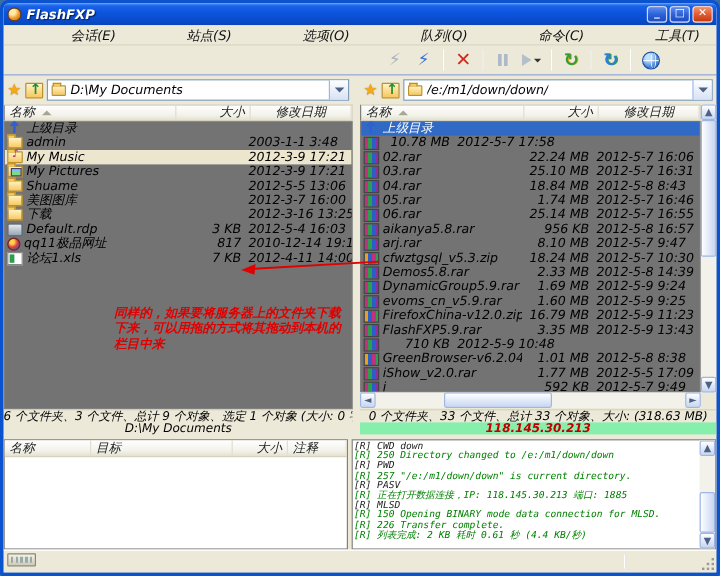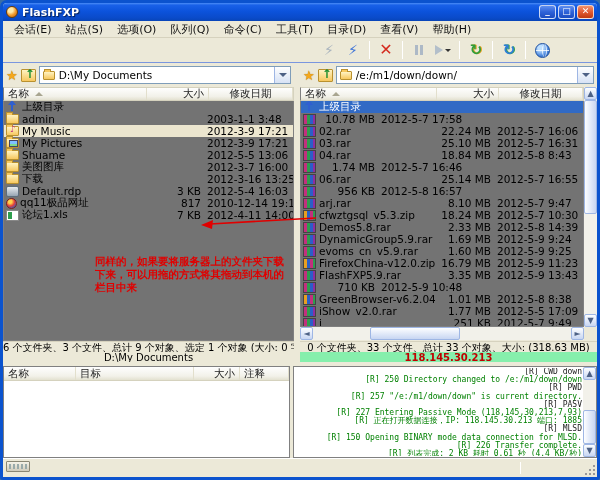--- a/index.html
+++ b/index.html
@@ -2,41 +2,41 @@
 <html><head>
 <meta charset="utf-8">
 <style>
   * { margin:0; padding:0; box-sizing:border-box; }
   html,body { width:600px; height:480px; font-family:"DejaVu Sans", sans-serif; }
   body { background:#3A6EA5; overflow:hidden; }
 
   .window { position:relative; width:600px; height:480px;
     border:3px solid #0B53CE; border-radius:7px 7px 3px 3px;
     background:#ECE9D8; overflow:hidden; }
-  .inner { position:relative; width:594px; height:474px; }
+  .inner { position:relative; width:594px; height:474px;font-style:italic; }
 
   
   .titlebar { position:absolute; left:0; top:0; width:594px; height:18px;
     background:linear-gradient(180deg,#4A8CF7 0%,#1961E8 12%,#0C53DC 45%,#0A4BCB 80%,#0845B8 100%);
     display:flex; align-items:center; padding:0 3px; }
   .app-icon { width:12px; height:12px; border-radius:50%; flex:none; margin-right:4px;
     background:radial-gradient(circle at 35% 30%, #FFE9A8 0 25%, #F49A2C 55%, #B35E0F 100%);
     border:1px solid #6B3C08; }
   .title-text { color:#fff; font-size:11px; font-weight:bold; text-shadow:1px 1px 1px rgba(0,0,0,.6); }
   .tb-btns { margin-left:auto; display:flex; gap:2px; }
   .tb-btn { width:17px; height:14px; border-radius:3px; border:1px solid rgba(255,255,255,.75);
     color:#fff; font-size:9px; line-height:11px; text-align:center; font-weight:bold;
     background:linear-gradient(180deg,#5E8EF0,#2E62D8 50%,#1C4CC0); }
   .tb-btn.close { background:linear-gradient(180deg,#F0926E,#E25A32 50%,#C03A10); }
 
   
   .menubar { position:absolute; left:0; top:18px; width:594px; height:17px;
     background:#ECE9D8; border-bottom:1px solid #D6D2BE;
     display:flex; align-items:center; padding-left:4px; }
-  .menu-item { font-size:11px; color:#111; padding:1px 7px; white-space:nowrap; }
+  .menu-item { font-size:11px; color:#111; padding:1px 7px; white-space:nowrap;margin-left:45px; }
 
   
   .toolbar { position:absolute; left:0; top:35px; width:594px; height:24px;
     background:#ECE9D8; display:flex; align-items:center; justify-content:flex-end;
     padding-right:44px; gap:2px; }
   .tool-btn { width:22px; height:21px; display:flex; align-items:center; justify-content:center;
     font-size:14px; line-height:1; }
   .tool-sep { width:1px; height:18px; background:#C9C5B0; border-right:1px solid #fff; margin:0 3px; }
   .g-bolt { color:#A9B4BE; font-weight:bold; }
   .b-bolt { color:#3E74D8; font-weight:bold; }
@@ -157,21 +157,21 @@
   .queue-header { display:flex; height:14px; background:linear-gradient(180deg,#FEFEFE,#F2F1E9 70%,#E3E1D0);
     border-bottom:1px solid #D5D2BE; font-size:10.5px; color:#222; }
   .qcell { display:flex; align-items:center; padding:0 4px; border-right:1px solid #E2DFCC; }
   .qcell.q-name { width:72px; }
   .qcell.q-target { width:118px; }
   .qcell.q-size { width:46px; justify-content:flex-end; }
   .qcell.q-note { flex:1; }
 
   .log-panel { position:absolute; left:290px; top:0; width:304px; height:92px;
     background:#fff; border:1px solid #808080; overflow:hidden; }
-  .log-lines { position:absolute; left:1px; top:1px; right:14px; bottom:1px; overflow:hidden;text-align:right; }
+  .log-lines { position:absolute; left:1px; top:1px; right:14px; bottom:1px; overflow:hidden; }
   .log-line { font-family:"DejaVu Sans Mono", monospace; font-size:8px; line-height:8.2px; white-space:nowrap; }
   .log-line.cmd { color:#1A1A1A; }
   .log-line.resp { color:#008000; }
   .log-scroll { position:absolute; right:0; top:0; width:13px; height:100%; background:#F2F1EA; }
   .log-scroll .sb-btn { position:absolute; left:0; width:13px; height:13px; }
   .log-scroll .up { top:0; }
   .log-scroll .down { bottom:0; }
   .log-scroll .sb-thumb { position:absolute; left:0; width:13px; bottom:13px; height:34px; }
 
   
@@ -422,33 +422,35 @@
 
             <div class="frow">
               <span class="ficon rar"></span>
               <span class="fname">04.rar</span>
               <span class="fsize">18.84 MB</span>
               <span class="fdate">2012-5-8 8:43</span>
             </div>
 
             <div class="frow">
               <span class="ficon rar"></span>
+              <span class="fname">05.rar</span>
               <span class="fsize">1.74 MB</span>
               <span class="fdate">2012-5-7 16:46</span>
             </div>
 
             <div class="frow">
               <span class="ficon rar"></span>
               <span class="fname">06.rar</span>
               <span class="fsize">25.14 MB</span>
               <span class="fdate">2012-5-7 16:55</span>
             </div>
 
             <div class="frow">
               <span class="ficon rar"></span>
+              <span class="fname">aikanya5.8.rar</span>
               <span class="fsize">956 KB</span>
               <span class="fdate">2012-5-8 16:57</span>
             </div>
 
             <div class="frow">
               <span class="ficon rar"></span>
               <span class="fname">arj.rar</span>
               <span class="fsize">8.10 MB</span>
               <span class="fdate">2012-5-7 9:47</span>
             </div>
@@ -511,21 +513,21 @@
             <div class="frow">
               <span class="ficon rar"></span>
               <span class="fname">iShow_v2.0.rar</span>
               <span class="fsize">1.77 MB</span>
               <span class="fdate">2012-5-5 17:09</span>
             </div>
 
             <div class="frow">
               <span class="ficon rar"></span>
               <span class="fname">j</span>
-              <span class="fsize">251 KB</span>
+              <span class="fsize">592 KB</span>
               <span class="fdate">2012-5-7 9:49</span>
             </div>
           </div>
         <div class="vscroll">
           <span class="sb-btn up">▲</span>
           <span class="sb-thumb"></span>
           <span class="sb-btn down">▼</span>
         </div>
         <div class="hscroll">
           <span class="sb-btn left">◄</span>
@@ -554,21 +556,20 @@
             <div class="log-line cmd">[R] CWD down</div>
 
             <div class="log-line resp">[R] 250 Directory changed to /e:/m1/down/down</div>
 
             <div class="log-line cmd">[R] PWD</div>
 
             <div class="log-line resp">[R] 257 "/e:/m1/down/down" is current directory.</div>
 
             <div class="log-line cmd">[R] PASV</div>
 
-            <div class="log-line resp">[R] 227 Entering Passive Mode (118,145,30,213,7,93)</div>
 
             <div class="log-line resp">[R] 正在打开数据连接，IP: 118.145.30.213 端口: 1885</div>
 
             <div class="log-line cmd">[R] MLSD</div>
 
             <div class="log-line resp">[R] 150 Opening BINARY mode data connection for MLSD.</div>
 
             <div class="log-line resp">[R] 226 Transfer complete.</div>
 
             <div class="log-line resp">[R] 列表完成: 2 KB 耗时 0.61 秒 (4.4 KB/秒)</div>

